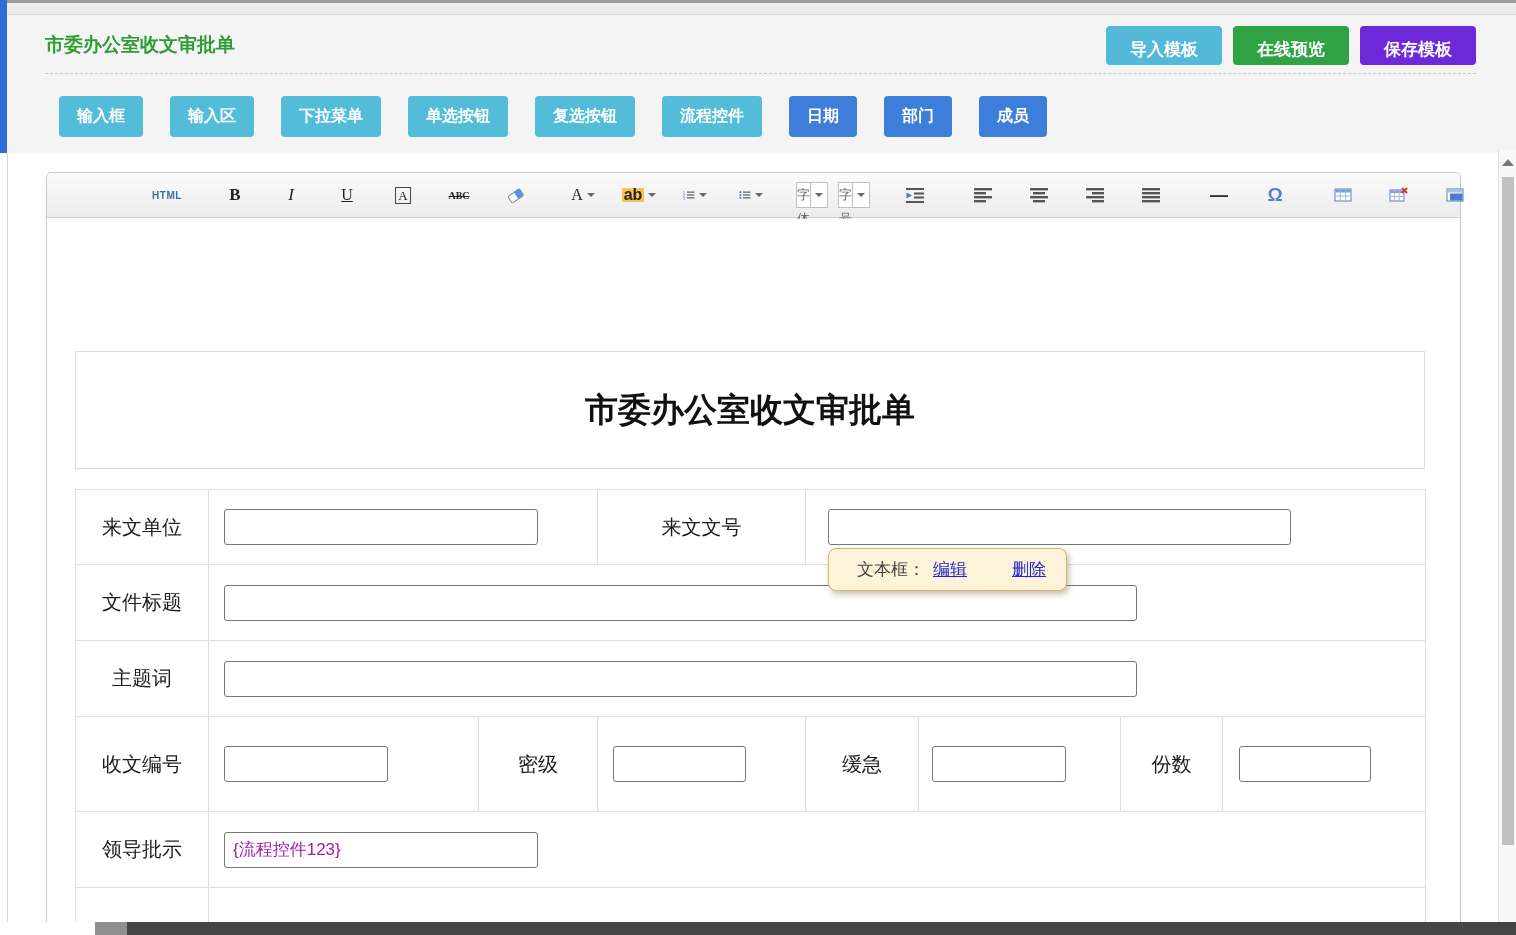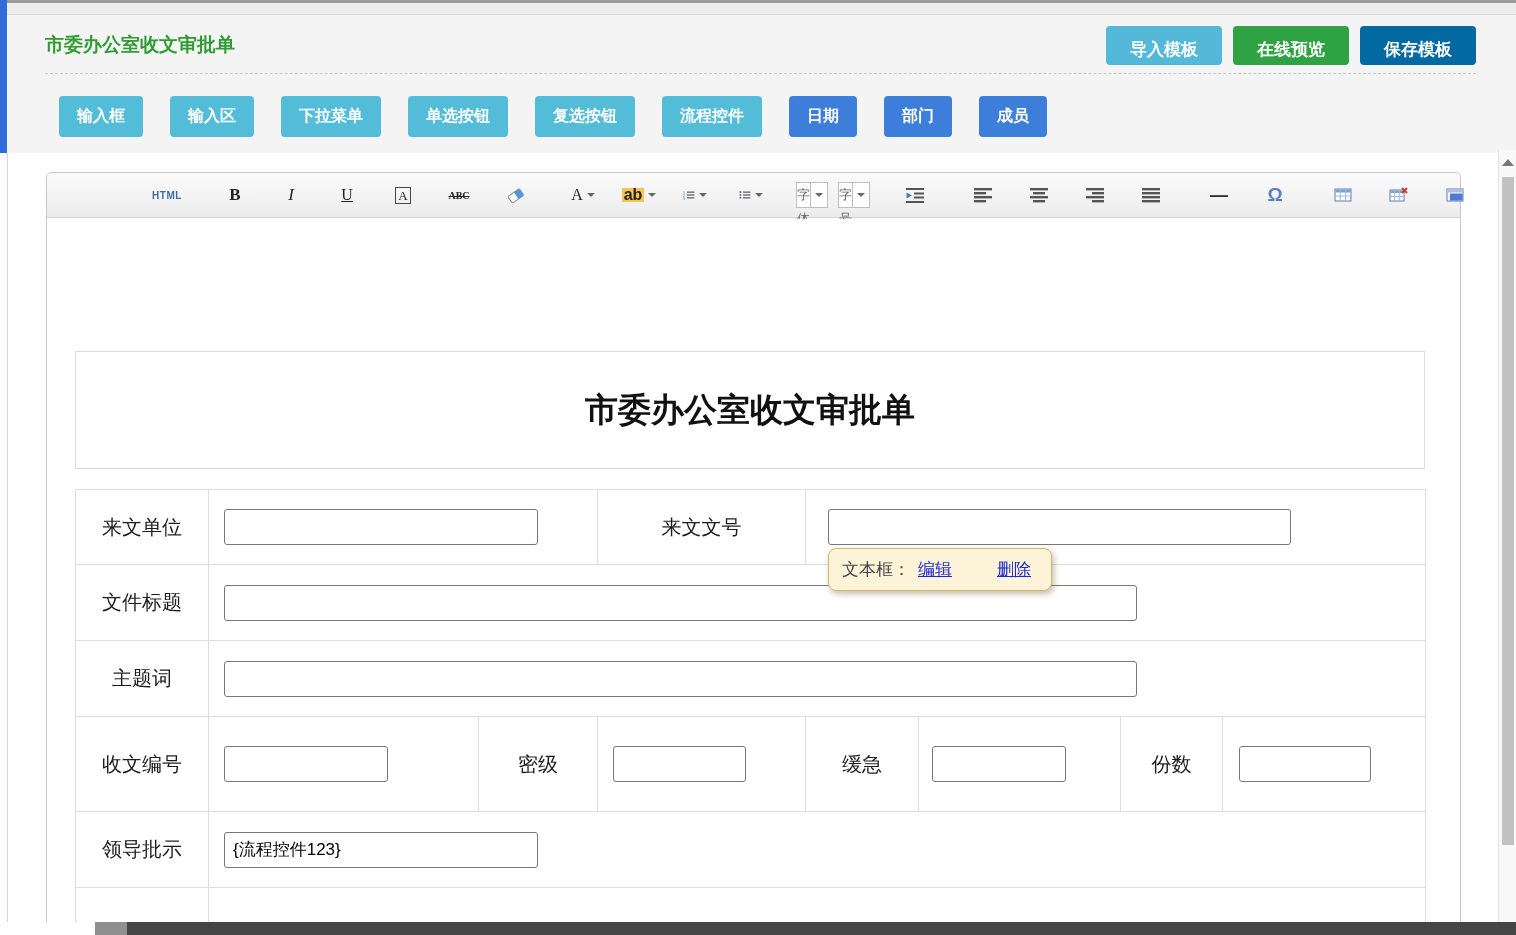--- a/index.html
+++ b/index.html
@@ -17,21 +17,21 @@
   #taskbar .seg-dark { position:absolute; left:127px; right:0; top:0; bottom:0; background:#454545; }
 
   
   #header { left:7px; top:15px; right:0; height:138px; background:#f4f4f4; }
   #page-title { position:absolute; left:38px; top:17px; font-size:19px; font-weight:bold; color:#2e9b33; }
   #actions { position:absolute; right:40px; top:11px; display:flex; gap:11px; }
   .abtn { height:39px; padding:12px 24px; border:none; border-radius:4px; color:#fff;
     font-size:17px; font-weight:bold; font-family:inherit; cursor:pointer; }
   .abtn.import { background:#54b9d8; }
   .abtn.preview { background:#2fa344; }
-  .abtn.save { background:#0369a1; }
+  .abtn.save { background:#6d28d9; }
   #dashed-sep { position:absolute; left:38px; right:40px; top:58px; border-top:1px dashed #c9c9c9; }
   #widget-row { position:absolute; left:52px; top:81px; display:flex; gap:27px; }
   .wbtn { height:41px; padding:0 18px; border:none; border-radius:4px; color:#fff;
     font-size:16px; font-weight:bold; font-family:inherit; cursor:pointer; }
   .wbtn.info { background:#53bcd9; }
   .wbtn.primary { background:#3e7edb; }
 
   
   #scrollbar { right:0; top:150px; bottom:0; width:18px; background:#f8f8f8;
     border-left:1px solid #e2e2e2; z-index:30; }
@@ -70,29 +70,29 @@
   
   #doc { position:absolute; left:0; top:46px; right:0; bottom:0; overflow:hidden; background:#fff; }
   #title-box { position:absolute; left:28px; top:132px; width:1350px; height:118px;
     border:1px solid #dcdcdc; display:flex; align-items:center; justify-content:center; }
   #form-title { font-size:33px; font-weight:bold; color:#111; }
   #form-table { position:absolute; left:28px; top:270px; border-collapse:collapse; table-layout:fixed; }
   #form-table td { border:1px solid #dedede; vertical-align:middle; }
   td.lbl { text-align:center; font-size:20px; color:#1c1c1c; }
   td.inp { padding-left:15px; }
   .fld { height:36px; border:1px solid #777; border-radius:3px; background:#fff;
-    font-size:17px; color:#000000; padding:0 8px; font-family:inherit; }
+    font-size:17px; color:#a21caf; padding:0 8px; font-family:inherit; }
   .w314 { width:314px; } .w463 { width:463px; margin-left:7px; } .w913 { width:913px; }
   .w164 { width:164px; } .w133 { width:133px; } .w134 { width:134px; margin-left:-2px; } .w132 { width:132px; margin-left:1px; }
   tr.r6 td { border-bottom:none; }
   tr.r6 .fld { margin-top:26px; }
 
   
   #tooltip { left:828px; top:548px; height:43px; z-index:25; display:flex; align-items:center;
-    padding:0 20px 0 13px; background:#fcf3d8; border:1px solid #d9b469; border-radius:8px;
+    padding:0 20px 0 28px; background:#fcf3d8; border:1px solid #d9b469; border-radius:8px;
     box-shadow:2px 3px 6px rgba(90,70,30,.35); font-size:17px; color:#444; }
   #tooltip a { color:#2126d2; text-decoration:underline; margin-left:8px; }
   #tooltip a + a { margin-left:45px; }
 
   svg { display:block; }
 </style>
 </head>
 <body>
 
 <div class="abs" id="top-edge"></div>

